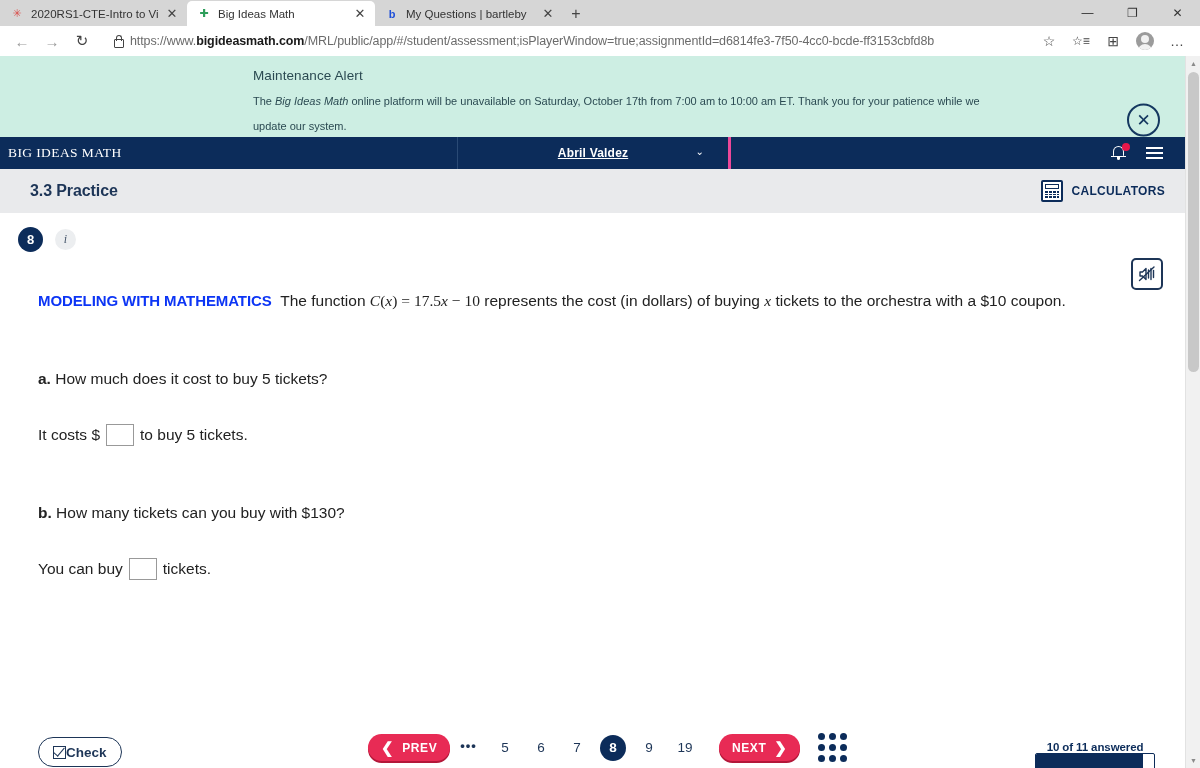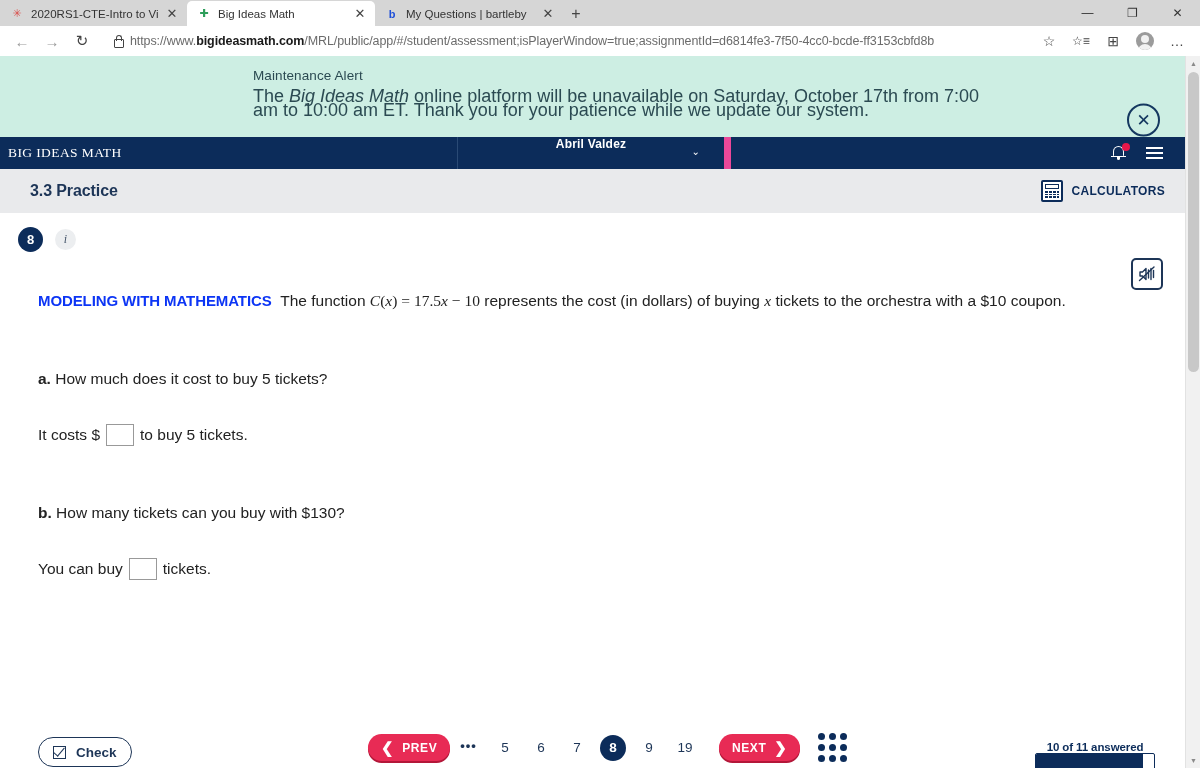--- a/index.html
+++ b/index.html
@@ -131,21 +131,21 @@
   
   .alert {
     position: relative; background: #cdeee3; height: 81px;
     padding: 12px 0 0 0;
   }
   .alert-inner { padding-left: 253px; padding-right: 60px; }
   .alert-title {
     font-size: 13.5px; color: #2b4a52; margin-bottom: 6px; letter-spacing: 0.1px;
   }
   .alert-body {
-    font-size: 18px; color: #2b4a52; line-height: 14px; max-width: 730px;
+    font-size: 11px; color: #2b4a52; line-height: 25px; max-width: 730px;
   }
   .alert-body i { font-style: italic; }
   .alert-close {
     position: absolute; right: 25px; top: 64px;
     width: 33px; height: 33px; border-radius: 50%;
     border: 2px solid #153860; color: #153860;
     display: flex; align-items: center; justify-content: center;
     font-size: 17px; cursor: pointer; background: transparent;
     transform: translateY(-50%);
   }
@@ -156,23 +156,23 @@
     color: #fff; position: relative;
   }
   .brand {
     width: 458px; padding-left: 8px;
     font-family: "Liberation Serif", serif;
     font-size: 13.5px; letter-spacing: 0.4px;
     border-right: 1px solid #2a4a75; height: 32px;
     display: flex; align-items: center;
   }
   .user-cell {
-    width: 273px; height: 32px; display: flex; align-items: flex-start;
+    width: 273px; height: 32px; display: flex; align-items: center;
     justify-content: center; position: relative;
-    border-right: 7px solid #ec4899; cursor: pointer;
+    border-right: 3px solid #ec4899; cursor: pointer; text-decoration: underline;
   }
   .user-name { font-size: 12px; font-weight: bold; letter-spacing: 0.2px; }
   .user-caret {
     position: absolute; right: 24px; top: 9px;
     font-size: 10px; color: #fff;
   }
   .nav-spacer { flex: 1 1 auto; height: 32px; }
   .nav-right {
     display: flex; align-items: center; gap: 18px;
     padding-right: 22px; height: 32px;
@@ -283,21 +283,21 @@
   
   .footer {
     position: absolute; left: 0; bottom: 0; width: 1185px; height: 75px;
     background: #fff;
   }
   .check-btn {
     position: absolute; left: 38px; top: 16px;
     height: 30px; padding: 0 14px; border: 1.6px solid #1d3557;
     border-radius: 16px; background: #fff; color: #1d3557;
     font-size: 13.5px; font-weight: bold;
-    display: flex; align-items: center; gap: 10px; cursor: pointer;
+    display: flex; align-items: center; gap: 0; cursor: pointer;
   }
   .check-box-icon {
     width: 13px; height: 13px; border: 1.6px solid #1d3557;
     position: relative;
   }
   .check-box-icon::after {
     content: ""; position: absolute; left: 2px; top: -2px;
     width: 5px; height: 10px; border: solid #1d3557;
     border-width: 0 1.8px 1.8px 0; transform: rotate(40deg);
   }

